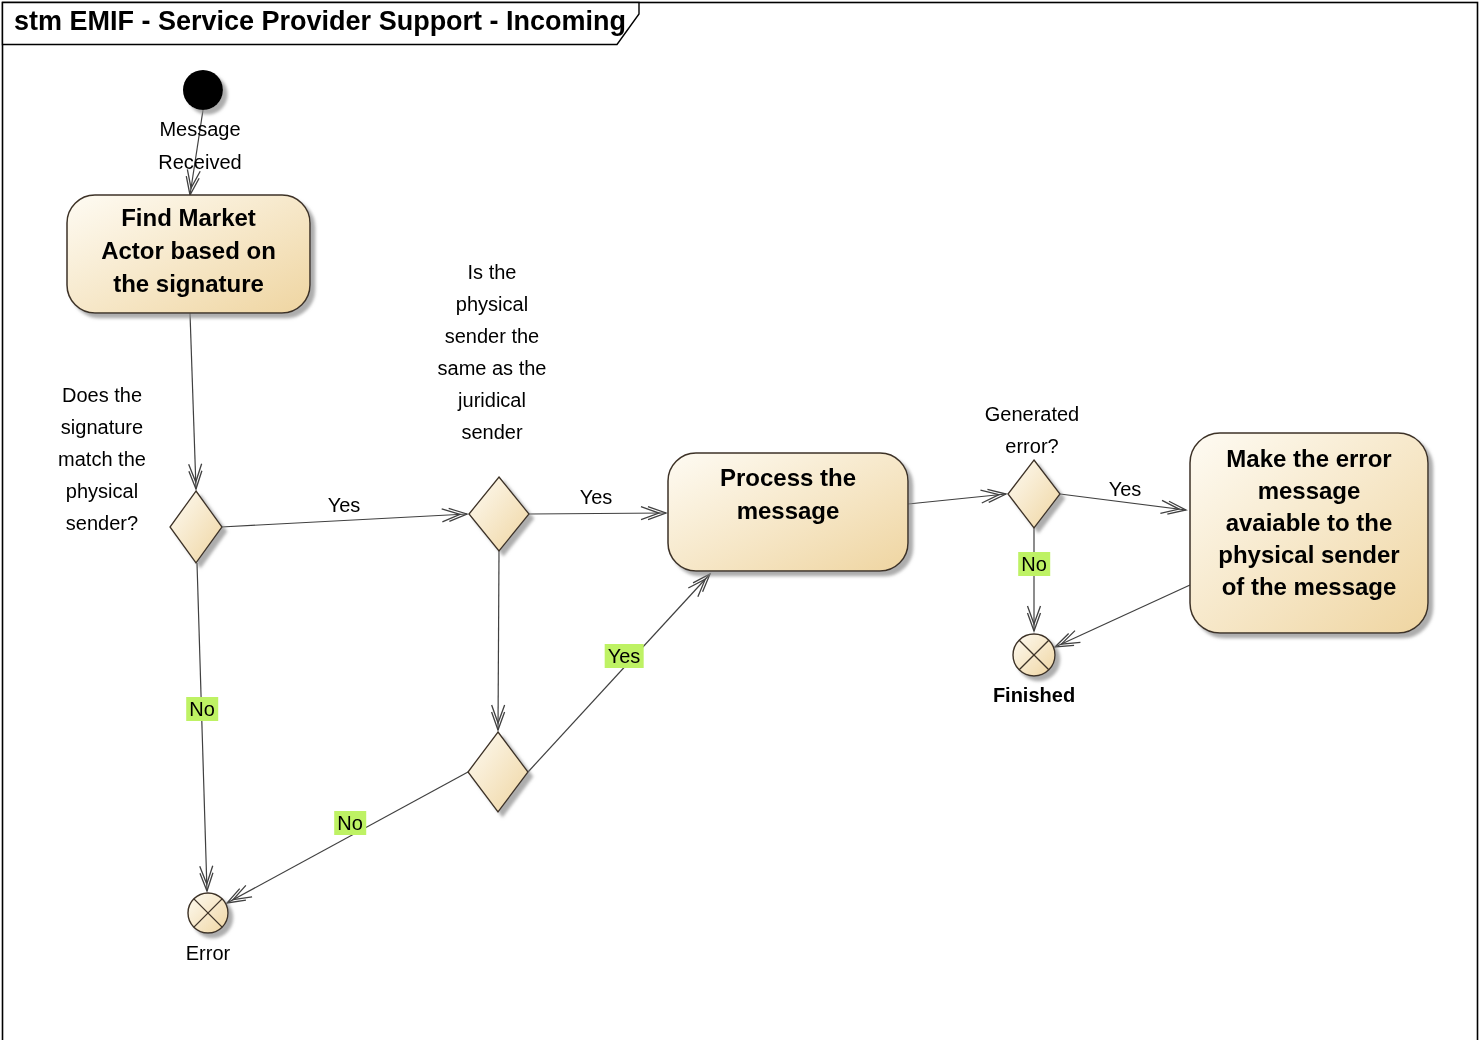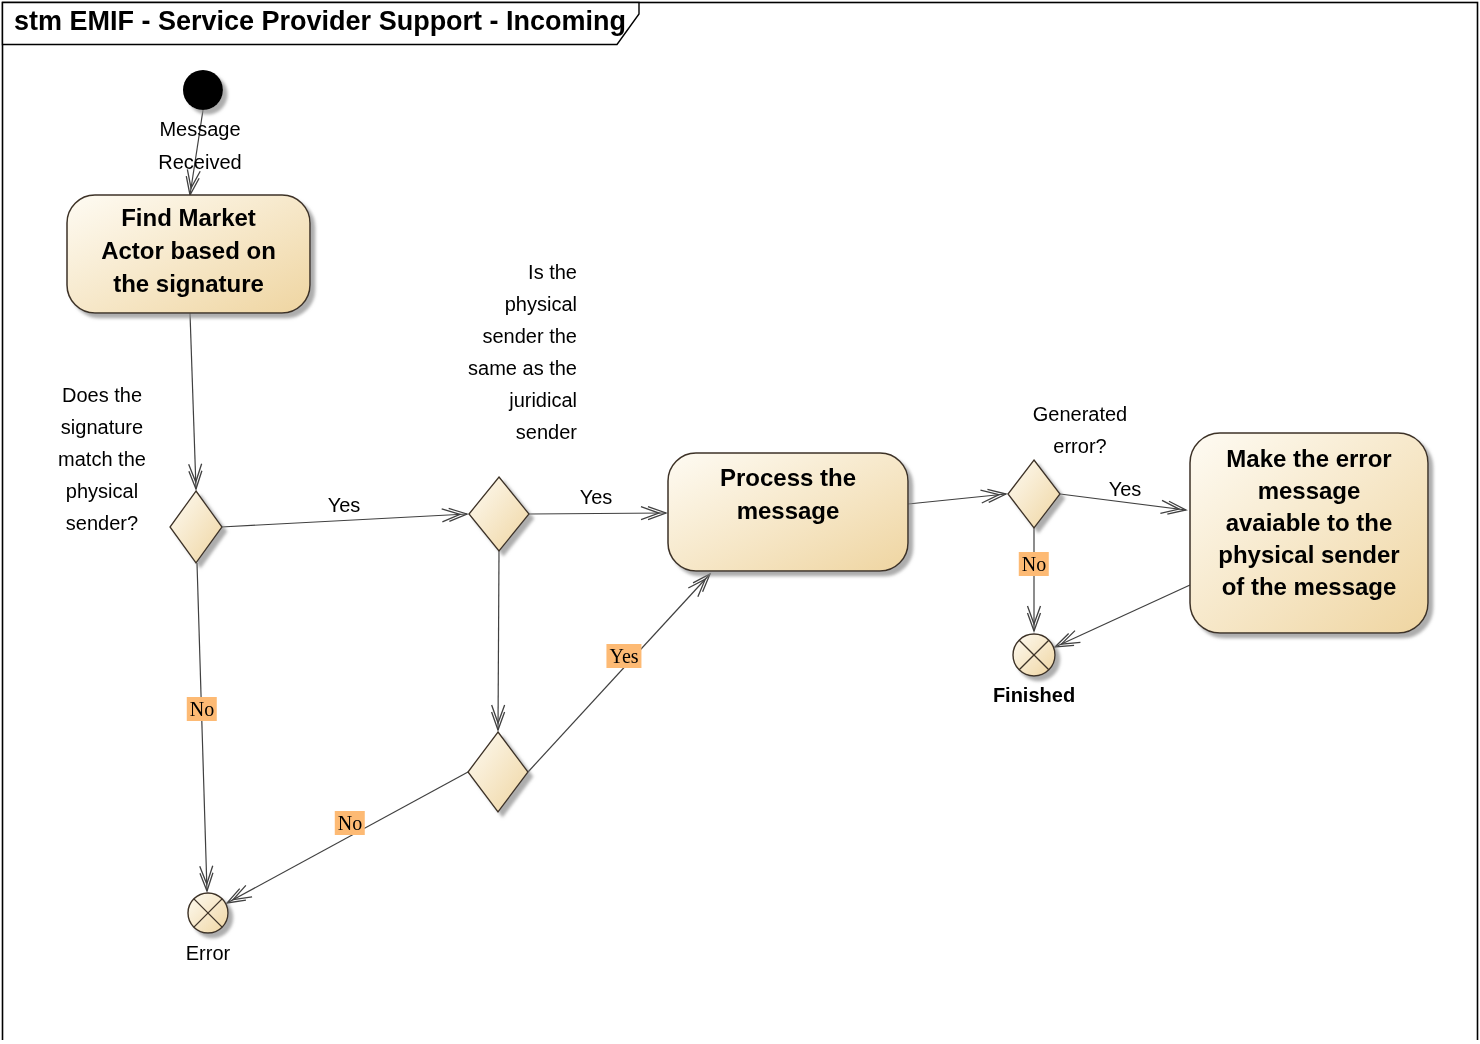--- a/index.html
+++ b/index.html
@@ -10,21 +10,21 @@
   }
   .stage svg { position:absolute; left:0; top:0; }
   .lbl { position:absolute; white-space:pre-line; text-align:center; }
   .title {
     position:absolute; left:14px; top:6px; width:610px;
     font-size:27px; font-weight:700; white-space:nowrap; text-align:left;
   }
   .node-label { font-size:24px; font-weight:700; line-height:33px; }
   .free-label { font-size:20px; font-weight:400; line-height:32px; transform:translateX(-50%); }
   .edge-label { font-size:20px; font-weight:400; line-height:24px; transform:translateX(-50%); padding:0 3px; }
-  .with-bg { background:#fdba74;font-family:Liberation Serif, serif; }
+  .with-bg { background:#bef264; }
 </style>
 </head>
 <body>
 
 <div class="stage">
 
   <svg width="1480" height="1044" viewBox="0 0 1480 1044">
     <defs>
       <linearGradient id="nodeGrad" x1="0" y1="0" x2="1" y2="1">
         <stop offset="0" stop-color="#FEFBF3"></stop>
@@ -100,29 +100,29 @@
   <div class="lbl free-label" style="left:1034px; top:679px;font-weight:bold;">Finished</div>
 
   <div class="lbl free-label" style="left:208px; top:937px;text-align:right;">Error</div>
 
   <div class="lbl free-label" style="left:102px; top:379px; width:150px;">Does the
 signature
 match the
 physical
 sender?</div>
 
-  <div class="lbl free-label" style="left:492px; top:256px; width:170px;text-align:right;">Is the
+  <div class="lbl free-label" style="left:492px; top:256px; width:170px;">Is the
 physical
 sender the
 same as the
 juridical
 sender</div>
 
 
-  <div class="lbl free-label" style="left:1080px; top:398px; width:160px;text-align:center;">Generated
+  <div class="lbl free-label" style="left:1032px; top:398px; width:160px;text-align:center;">Generated
 error?</div>
 
   <div class="lbl edge-label" style="left:344px; top:493px;">Yes</div>
 
   <div class="lbl edge-label with-bg" style="left:202px; top:697px;">No</div>
 
   <div class="lbl edge-label" style="left:596px; top:485px;">Yes</div>
 
   <div class="lbl edge-label with-bg" style="left:624px; top:644px;">Yes</div>
 

